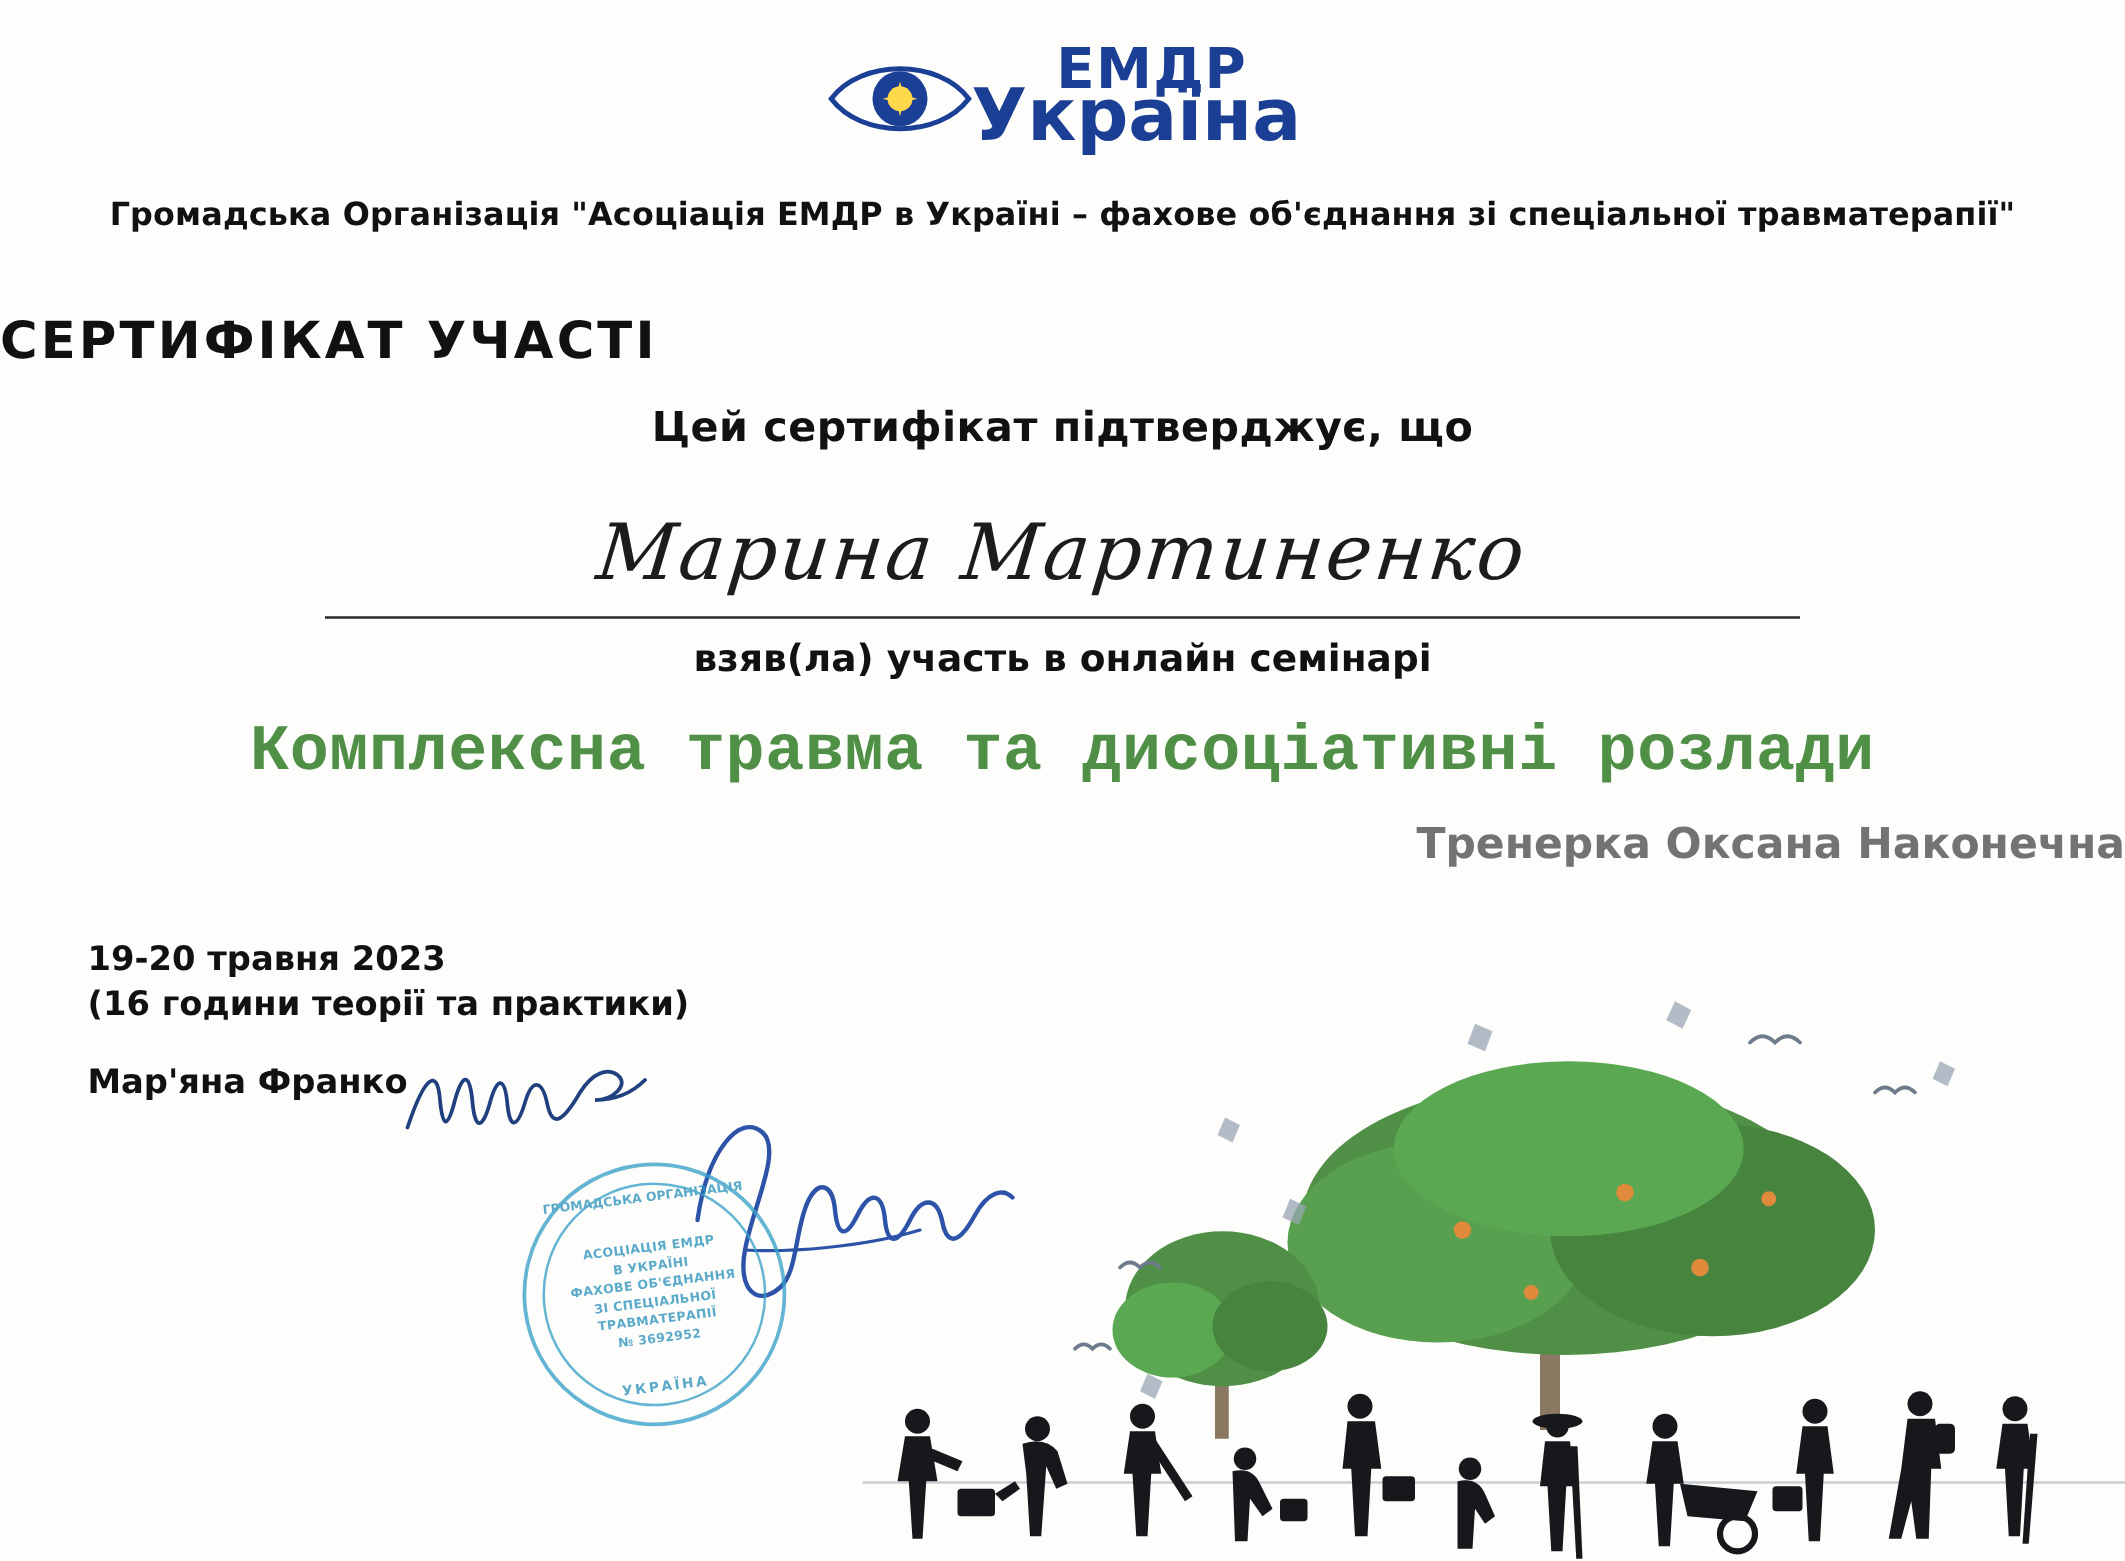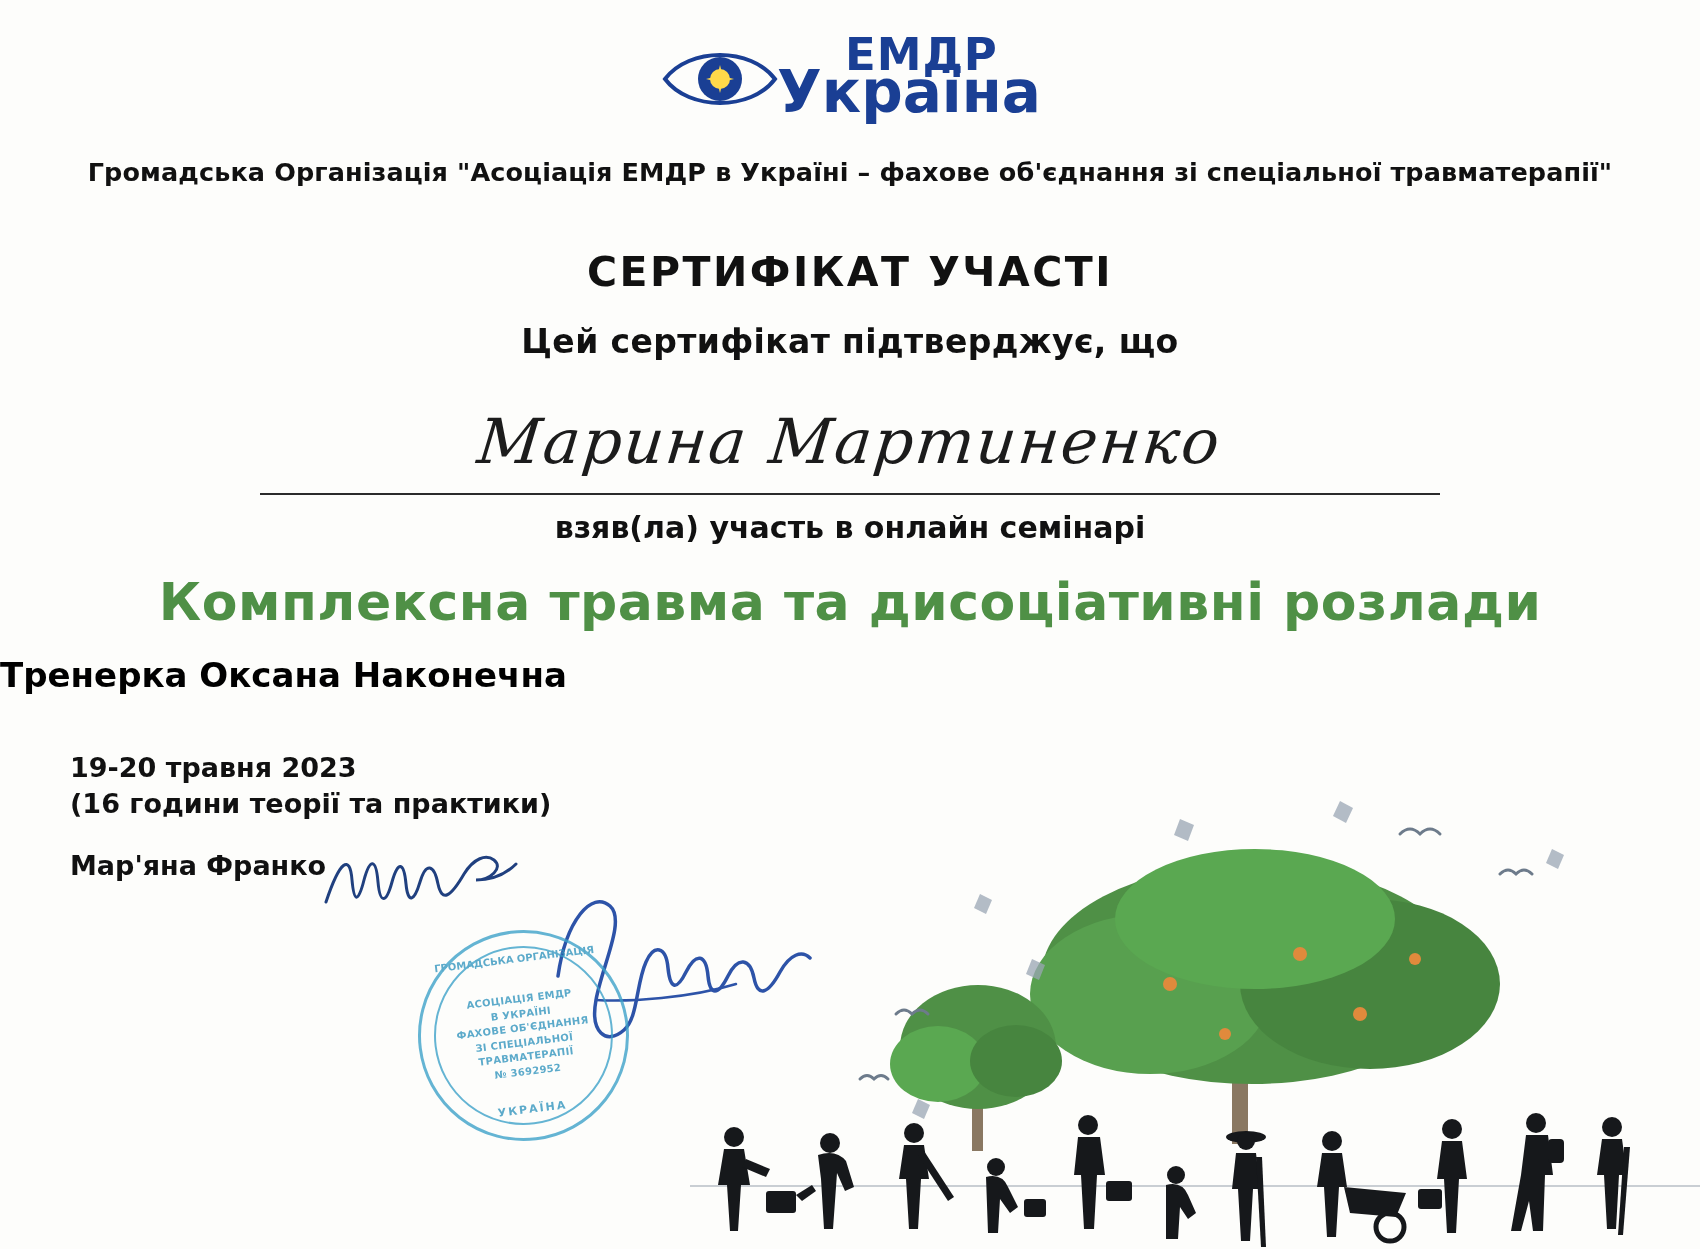--- a/index.html
+++ b/index.html
@@ -77,21 +77,20 @@
     color: #111;
     letter-spacing: 0.1px;
   }
 
   
   .cert-title {
     position: absolute;
     top: 248px;
     left: 0;
     width: 100%;
-    text-align: center;
     font-size: 41px;
     font-weight: 700;
     letter-spacing: 2.5px;
     color: #111;
   }
   .cert-subtitle {
     position: absolute;
     top: 322px;
     left: 0;
     width: 100%;
@@ -144,30 +143,31 @@
   .seminar-title {
     position: absolute;
     top: 572px;
     left: 0;
     width: 100%;
     text-align: center;
     font-size: 52px;
     font-weight: 700;
     color: #4f9046;
     letter-spacing: 0.5px;
+    font-family: Liberation Mono, monospace;
   }
   .trainer-line {
     position: absolute;
     top: 655px;
     left: 0;
     width: 100%;
-    text-align: left;
+    text-align: right;
     font-size: 34px;
     font-weight: 700;
-    color: #000000;
+    color: #737373;
   }
 
   
   .details {
     position: absolute;
     left: 70px;
     top: 750px;
     font-size: 27px;
     font-weight: 700;
     color: #111;

